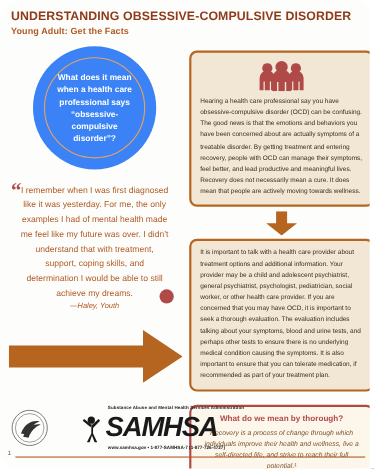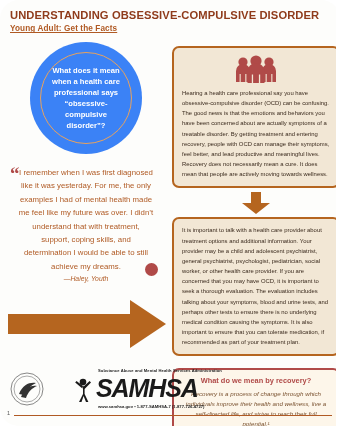--- a/index.html
+++ b/index.html
@@ -18,21 +18,21 @@
   }
   
   .header{padding:9px 10px 0 10px;}
   .title{
     font-size:11.2px;font-weight:bold;color:#8f3b1b;
     letter-spacing:.1px;line-height:1.1;margin:0;
     white-space:nowrap;
   }
   .subtitle{
     font-size:8.2px;font-weight:bold;color:#b05a24;
-    margin:3px 0 0 0;letter-spacing:.1px;text-decoration:underline;
+    margin:3px 0 0 0;letter-spacing:.1px;
   }
   
   .left-col{
     position:absolute;left:0;top:38px;width:172px;
   }
   .bubble-wrap{
     width:172px;display:flex;justify-content:center;margin-top:4px;
   }
   .bubble{
     width:112px;height:112px;border-radius:50%;
@@ -189,21 +189,21 @@
       <svg width="30" height="22" viewBox="0 0 30 22">
         <polygon points="10,0 20,0 20,11 29,11 15,22 1,11 10,11" fill="#b5651f"></polygon>
       </svg>
     </div>
 
     <div class="card">
       <p class="card-body">It is important to talk with a health care provider about treatment options and additional information. Your provider may be a child and adolescent psychiatrist, general psychiatrist, psychologist, pediatrician, social worker, or other health care provider. If you are concerned that you may have OCD, it is important to seek a thorough evaluation. The evaluation includes talking about your symptoms, blood and urine tests, and perhaps other tests to ensure there is no underlying medical condition causing the symptoms. It is also important to ensure that you can tolerate medication, if recommended as part of your treatment plan.</p>
     </div>
 
     <div class="recovery-card" style="margin-top:12px;">
-      <div class="recovery-title">What do we mean by recovery?</div>
+      <div class="recovery-title">What do we mean by thorough?</div>
       <p class="recovery-p">Recovery is a process of change through which individuals improve their health and wellness, live a self-directed life, and strive to reach their full potential.¹</p>
 
     </div>
   </div>
 
   <div class="big-arrow">
     <svg width="158" height="48" viewBox="0 0 158 48">
       <polygon points="0,14 122,14 122,0 158,24 122,48 122,34 0,34" fill="#b5651f"></polygon>
     </svg>
   </div>

